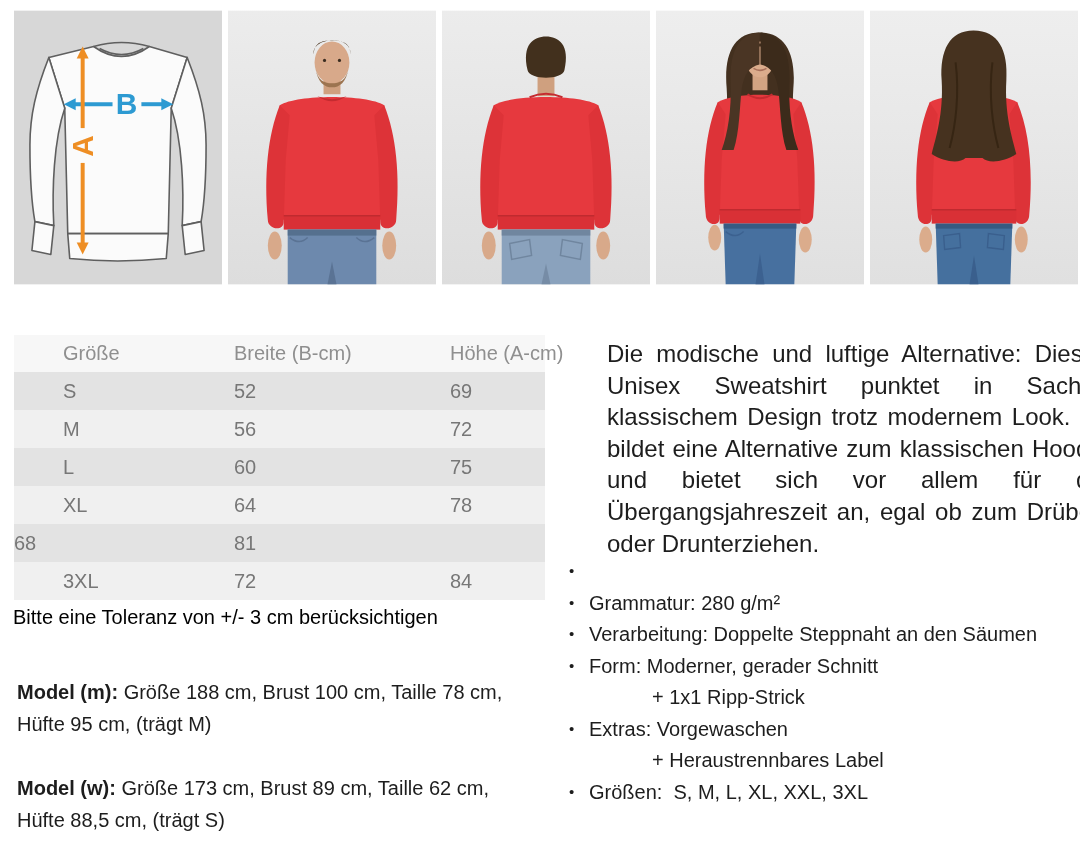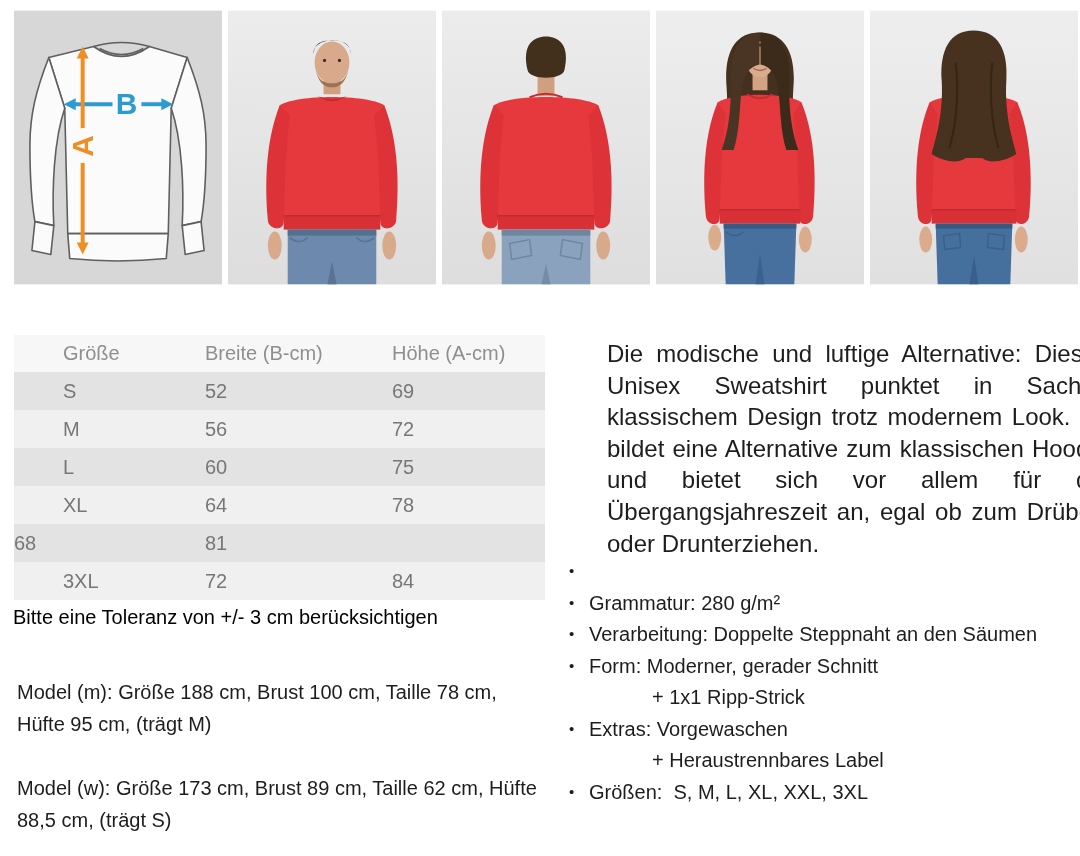--- a/index.html
+++ b/index.html
@@ -8,32 +8,32 @@
     font-family:"Liberation Sans", sans-serif;overflow:hidden;
     -webkit-font-smoothing:antialiased;
   }
   
   .gallery{position:absolute;left:14px;top:10px;display:flex;gap:6px;}
   .panel{width:208px;height:275px;overflow:hidden;position:relative;}
   .panel svg{display:block;width:100%;height:100%;}
 
   
   .size-table{position:absolute;left:14px;top:335px;width:531px;font-size:20px;color:#777;}
-  .trow{display:grid;grid-template-columns:191px 187px 153px;align-items:center;height:38px;}
+  .trow{display:grid;grid-template-columns:191px 187px 153px;align-items:center;height:38px;gap:29px;}
   .trow.head{height:37px;background:#f7f7f7;color:#8f8f8f;}
   .trow.odd{background:#e3e3e3;}
   .trow.even{background:#f0f0f0;}
   .trow .c1{padding-left:49px;}
 
   .tolerance{position:absolute;left:13px;top:606px;width:530px;font-size:20px;color:#000000;}
 
   .model-block{position:absolute;left:17px;width:524px;font-size:20px;line-height:32px;color:#1d1d1d;}
   .model-m{top:676px;}
   .model-w{top:772px;}
-  .model-block b{font-weight:normal;}
+  .model-block b{font-weight:bold;}
 
   
   .descr{position:absolute;left:565px;top:338px;width:501px;font-size:24px;
          line-height:31.6px;color:#1d1d1d;text-align:justify;margin-left:42px;}
   .bullets{position:absolute;left:565px;top:556px;width:505px;font-size:20px;color:#1d1d1d;}
   .b-line{display:flex;align-items:flex-start;height:31.5px;}
   .b-mark{width:20px;flex:0 0 20px;font-size:15px;line-height:30px;padding-left:4px;color:#1d1d1d;}
   .b-sub .b-mark{visibility:hidden;}
   .b-text{white-space:pre-wrap;line-height:30px;}
   .b-sub .b-text{padding-left:63px;}

